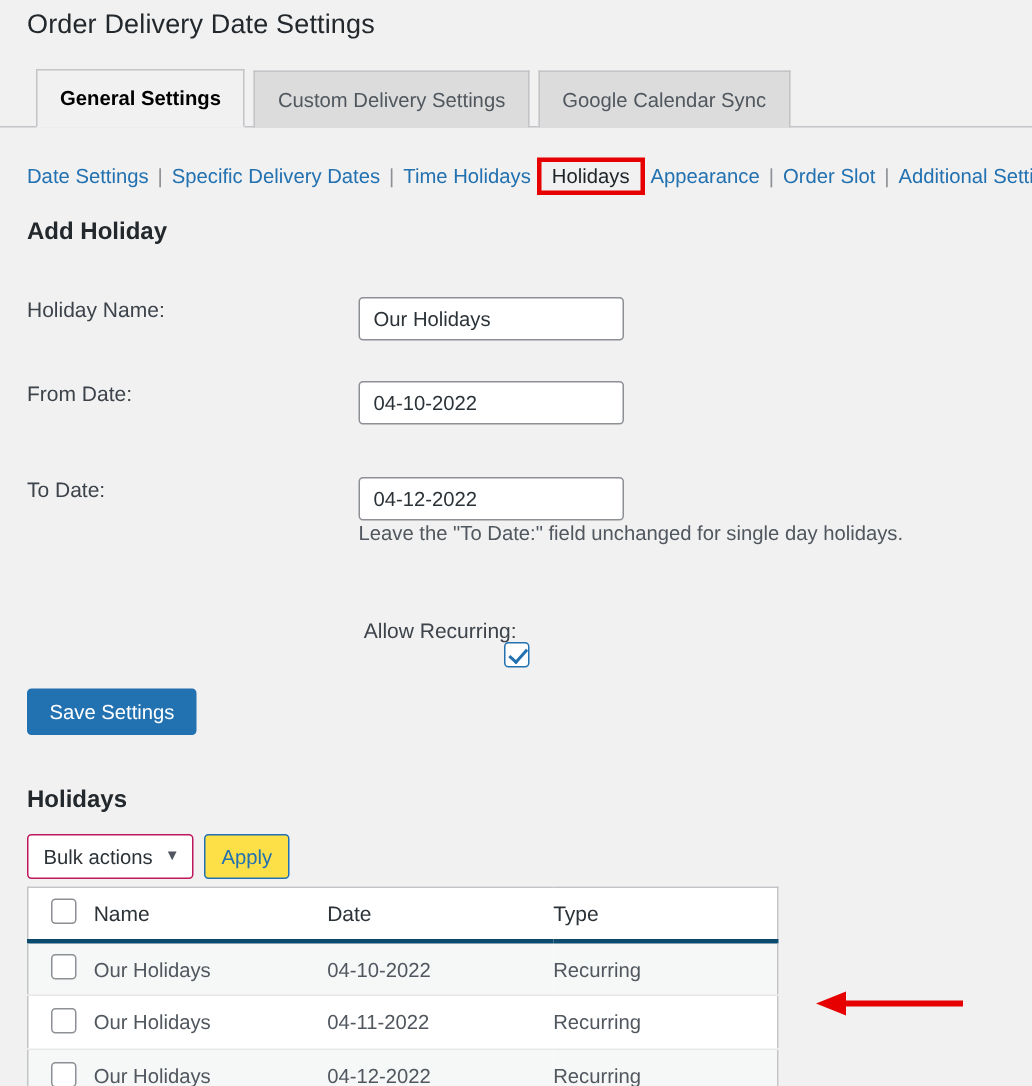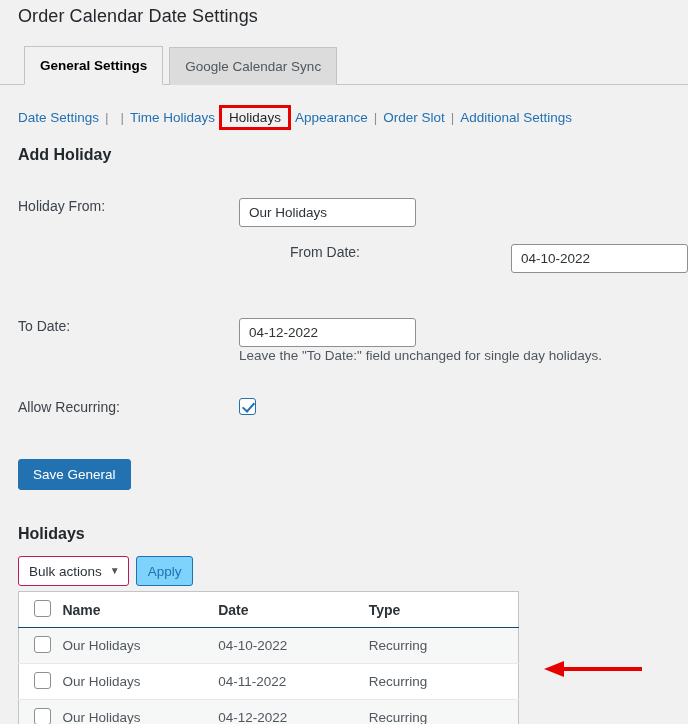--- a/index.html
+++ b/index.html
@@ -133,23 +133,23 @@
   }
   .field-hint {
     position: absolute;
     left: 239px;
     top: 348px;
     font-size: 13.5px;
     color: #50575e;
   }
 
   #rowHolidayName { top: 198px; }
-  #rowFromDate { top: 244px; justify-content: flex-end; }
+  #rowFromDate { top: 254px; }
   #rowToDate { top: 318px; }
-  #rowRecurring { top: 398px; align-items: center; }
+  #rowRecurring { top: 412px; align-items: center; flex-direction: column; }
 
   
   .cb {
     width: 17px;
     height: 17px;
     border: 1px solid #8c8f94;
     border-radius: 3px;
     background: #fff;
     display: inline-block;
     position: relative;
@@ -219,21 +219,21 @@
     font-size: 10px;
     color: #50575e;
     line-height: 1;
   }
   .apply-btn {
     height: 30px;
     margin-left: 7px;
     padding: 0 11px;
     border: 1px solid #2271b1;
     border-radius: 3px;
-    background: #7dd3fc;
+    background: #fde047;
     color: #2271b1;
     font-family: "Liberation Sans", sans-serif;
     font-size: 13.5px;
     cursor: pointer;
   }
 
   
   .holiday-table {
     position: absolute;
     left: 18px;
@@ -245,23 +245,23 @@
     font-size: 13.5px;
   }
   .holiday-table th,
   .holiday-table td {
     text-align: left;
     padding: 0;
     height: 36px;
     vertical-align: middle;
   }
   .holiday-table thead th {
-    border-bottom: 1px solid #0c4a6e;
+    border-bottom: 3px solid #0c4a6e;
     color: #2c3338;
-    font-weight: bold;
+    font-weight: normal;
     font-size: 14px;
   }
   .holiday-table tbody tr {
     border-top: 1px solid #e8e8e8;
   }
   .holiday-table tbody tr.alt { background: #f6f7f7; }
   .holiday-table tbody td { color: #50575e; }
   .col-cb { width: 44px; padding-left: 15px !important; }
   .col-name { width: 156px; }
   .col-date { width: 151px; }
@@ -273,67 +273,69 @@
     left: 540px;
     top: 655px;
     width: 108px;
     height: 28px;
     pointer-events: none;
   }
 </style>
 </head>
 <body>
 
-<h1 class="page-title">Order Calendar Date Settings</h1>
+<h1 class="page-title">Order Delivery Date Settings</h1>
 
 <div class="tab-bar">
   <div class="tab active">General Settings</div>
+  <div class="tab">Custom Delivery Settings</div>
   <div class="tab">Google Calendar Sync</div>
 </div>
 
 <div class="subnav">
   <a>Date Settings</a>
   <span class="sep">|</span>
+  <a>Specific Delivery Dates</a>
   <span class="sep">|</span>
   <a>Time Holidays</a>
   <span class="current-wrap">
     <a>Holidays</a>
   </span>
   <a>Appearance</a>
   <span class="sep">|</span>
   <a>Order Slot</a>
   <span class="sep">|</span>
   <a>Additional Settings</a>
 </div>
 
 <h2 id="addHolidayHeading" class="section-heading">Add Holiday</h2>
 
 <div id="rowHolidayName" class="form-row">
-  <span class="form-label">Holiday From:</span>
+  <span class="form-label">Holiday Name:</span>
   <input class="text-input" type="text" value="Our Holidays" style="">
 </div>
 
 <div id="rowFromDate" class="form-row">
   <span class="form-label">From Date:</span>
   <input class="text-input" type="text" value="04-10-2022" style="">
 </div>
 
 <div id="rowToDate" class="form-row">
   <span class="form-label">To Date:</span>
   <input class="text-input" type="text" value="04-12-2022" style="">
 </div>
 
 <div class="field-hint">Leave the "To Date:" field unchanged for single day holidays.</div>
 
 <div id="rowRecurring" class="form-row">
   <span class="form-label">Allow Recurring:</span>
   <span class="cb checked"></span>
 </div>
 
-<button class="save-btn">Save General</button>
+<button class="save-btn">Save Settings</button>
 
 <h2 id="holidaysHeading" class="section-heading">Holidays</h2>
 
 <div class="bulk-bar">
   <div class="select-box">
     <span>Bulk actions</span>
     <span class="chev">▼</span>
   </div>
   <button class="apply-btn">Apply</button>
 </div>

